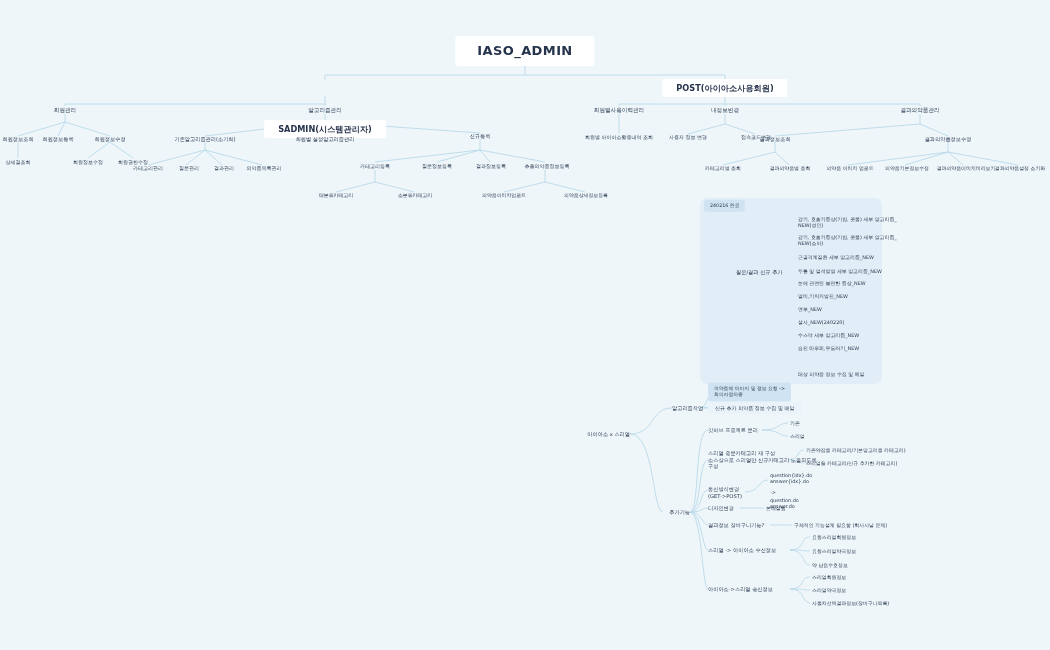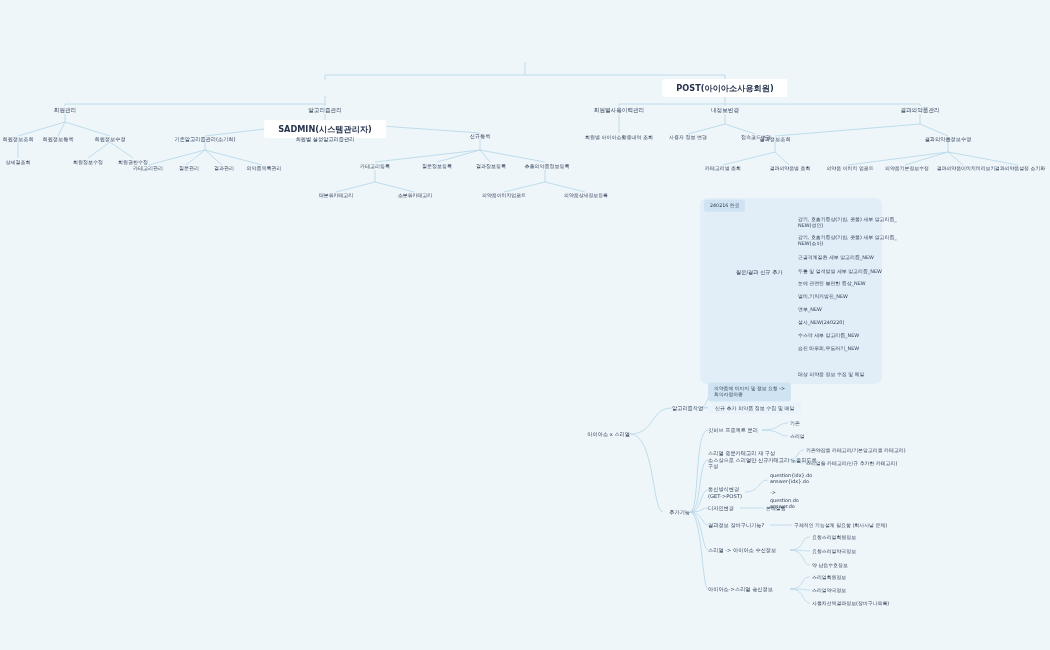--- a/index.html
+++ b/index.html
@@ -218,20 +218,21 @@
       <path d="M790,550 C805,550 800,537 810,537"></path>
       <path d="M790,550 C805,550 802,551 810,551"></path>
       <path d="M790,550 C805,550 802,565 810,565"></path>
 
       <path d="M790,589 C805,589 800,577 810,577"></path>
       <path d="M790,589 C805,589 802,590 810,590"></path>
       <path d="M790,589 C805,589 802,603 810,603"></path>
     </g>
   </svg>
 
+  <div class="node n-root" style="left:525px; top:51px;">IASO_ADMIN</div>
 
   <div class="node n-l2" style="left:325px; top:88px;margin-top:41px;">SADMIN(시스템관리자)</div>
   <div class="node n-l2" style="left:725px; top:88px;">POST(아이아소사용회원)</div>
 
   <div class="node n-l3" style="left:65px; top:110px;">회원관리</div>
   <div class="node n-l3" style="left:325px; top:110px;">알고리즘관리</div>
 
   <div class="node n-l4" style="left:18px; top:139px;">회원정보조회</div>
   <div class="node n-l4" style="left:58px; top:139px;">회원정보등록</div>
   <div class="node n-l4" style="left:110px; top:139px;">회원정보수정</div>

